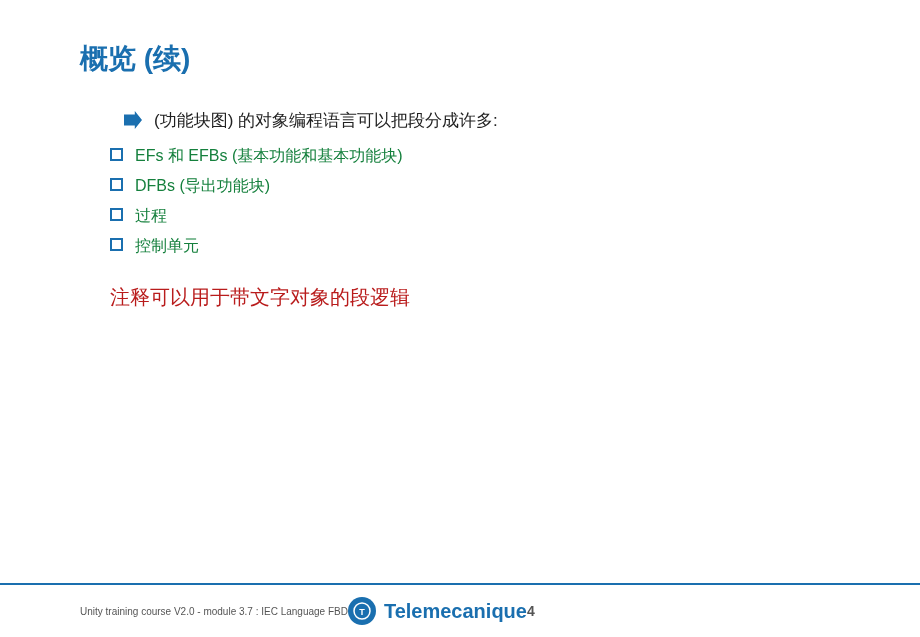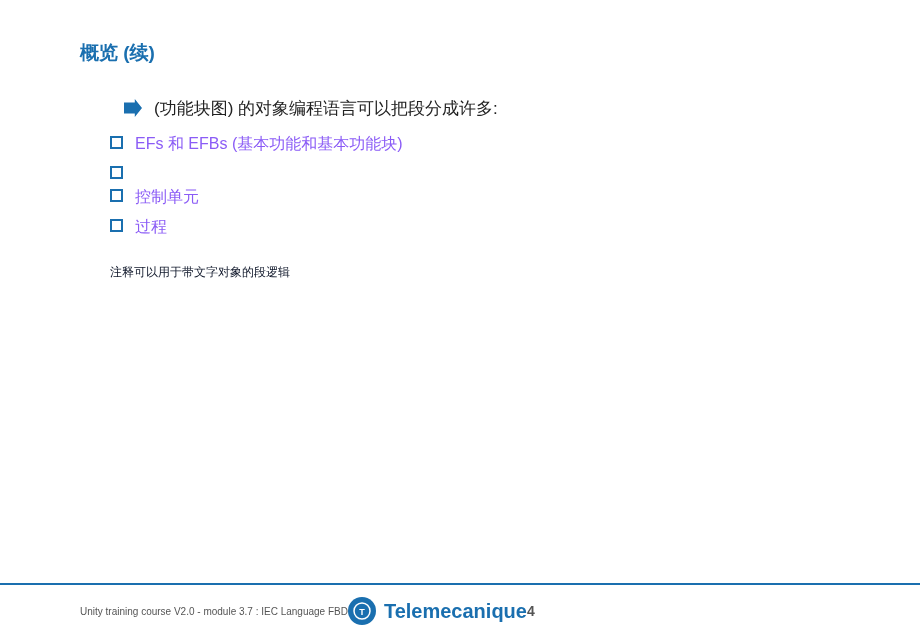--- a/index.html
+++ b/index.html
@@ -21,21 +21,21 @@
       display: flex;
       flex-direction: column;
     }
 
     .slide-content {
       flex: 1;
       padding: 40px 80px 20px 80px;
     }
 
     .slide-title {
-      font-size: 19px;
+      font-size: 28px;
       font-weight: bold;
       color: #1a6faf;
       margin-bottom: 30px;
     }
 
     .bullet-section {
       margin-bottom: 24px;
     }
 
     .main-bullet {
@@ -77,27 +77,27 @@
       height: 13px;
       border: 2px solid #1a6faf;
       background: transparent;
       margin-right: 12px;
       margin-top: 4px;
       flex-shrink: 0;
     }
 
     .sub-bullet-text {
       font-size: 16px;
-      color: #8b5cf6;
+      color: #15803d;
       line-height: 1.5;
     }
 
     .note-text {
-      font-size: 12px;
-      color: #0f172a;
+      font-size: 20px;
+      color: #b91c1c;
       margin-left: 30px;
       margin-top: 14px;
       line-height: 1.5;
     }
 
     .slide-footer {
       border-top: 2px solid #1a6faf;
       padding: 8px 80px;
       display: flex;
       align-items: center;
@@ -155,28 +155,29 @@
         <div class="main-bullet-icon"></div>
         <span class="main-bullet-text">(功能块图) 的对象编程语言可以把段分成许多:</span>
       </div>
       <div class="sub-bullets">
         <div class="sub-bullet">
           <div class="sub-bullet-icon"></div>
           <span class="sub-bullet-text">EFs 和 EFBs (基本功能和基本功能块)</span>
         </div>
         <div class="sub-bullet">
           <div class="sub-bullet-icon"></div>
+          <span class="sub-bullet-text">DFBs (导出功能块)</span>
+        </div>
+        <div class="sub-bullet">
+          <div class="sub-bullet-icon"></div>
+          <span class="sub-bullet-text">过程</span>
         </div>
         <div class="sub-bullet">
           <div class="sub-bullet-icon"></div>
           <span class="sub-bullet-text">控制单元</span>
-        </div>
-        <div class="sub-bullet">
-          <div class="sub-bullet-icon"></div>
-          <span class="sub-bullet-text">过程</span>
         </div>
       </div>
     </div>
 
     <div class="bullet-section">
       <div class="note-text">注释可以用于带文字对象的段逻辑</div>
     </div>
 
   </div>
 

